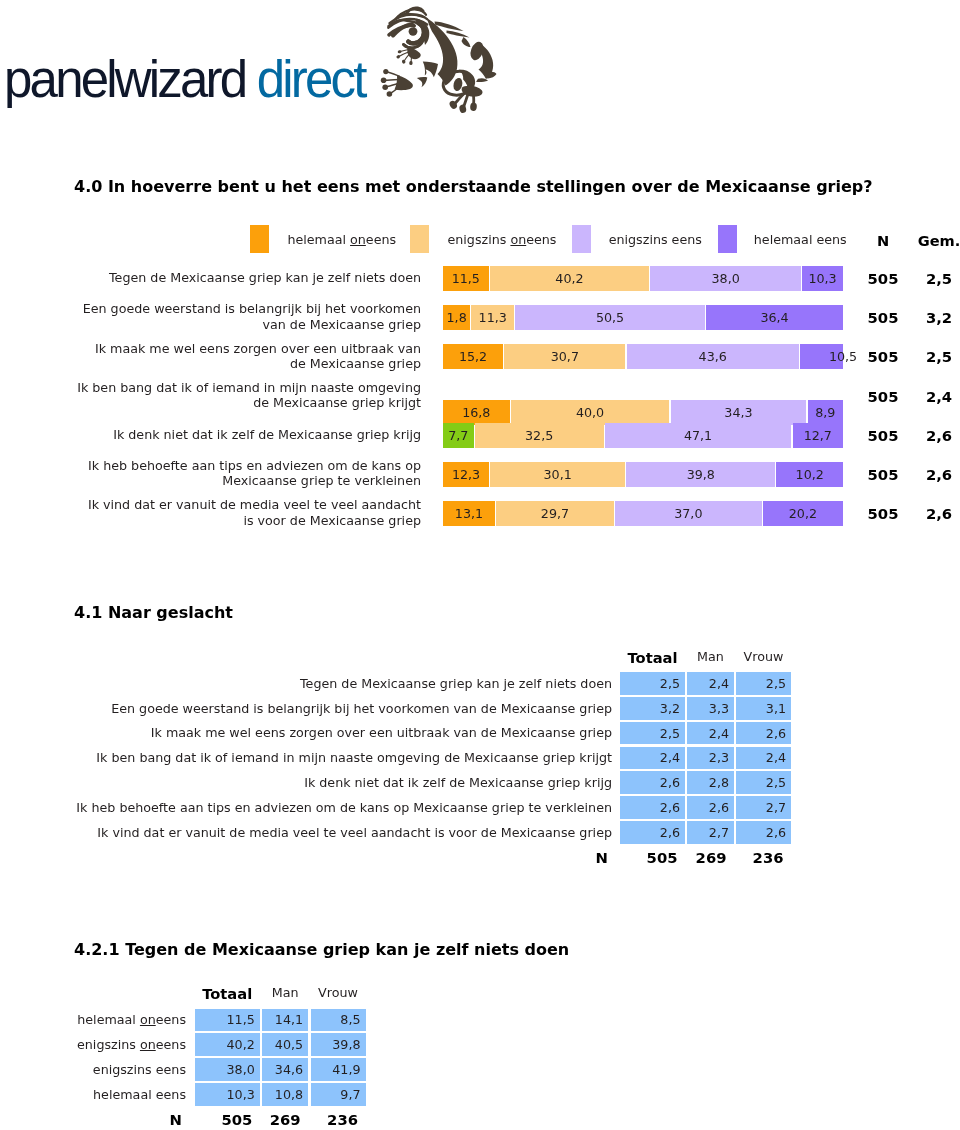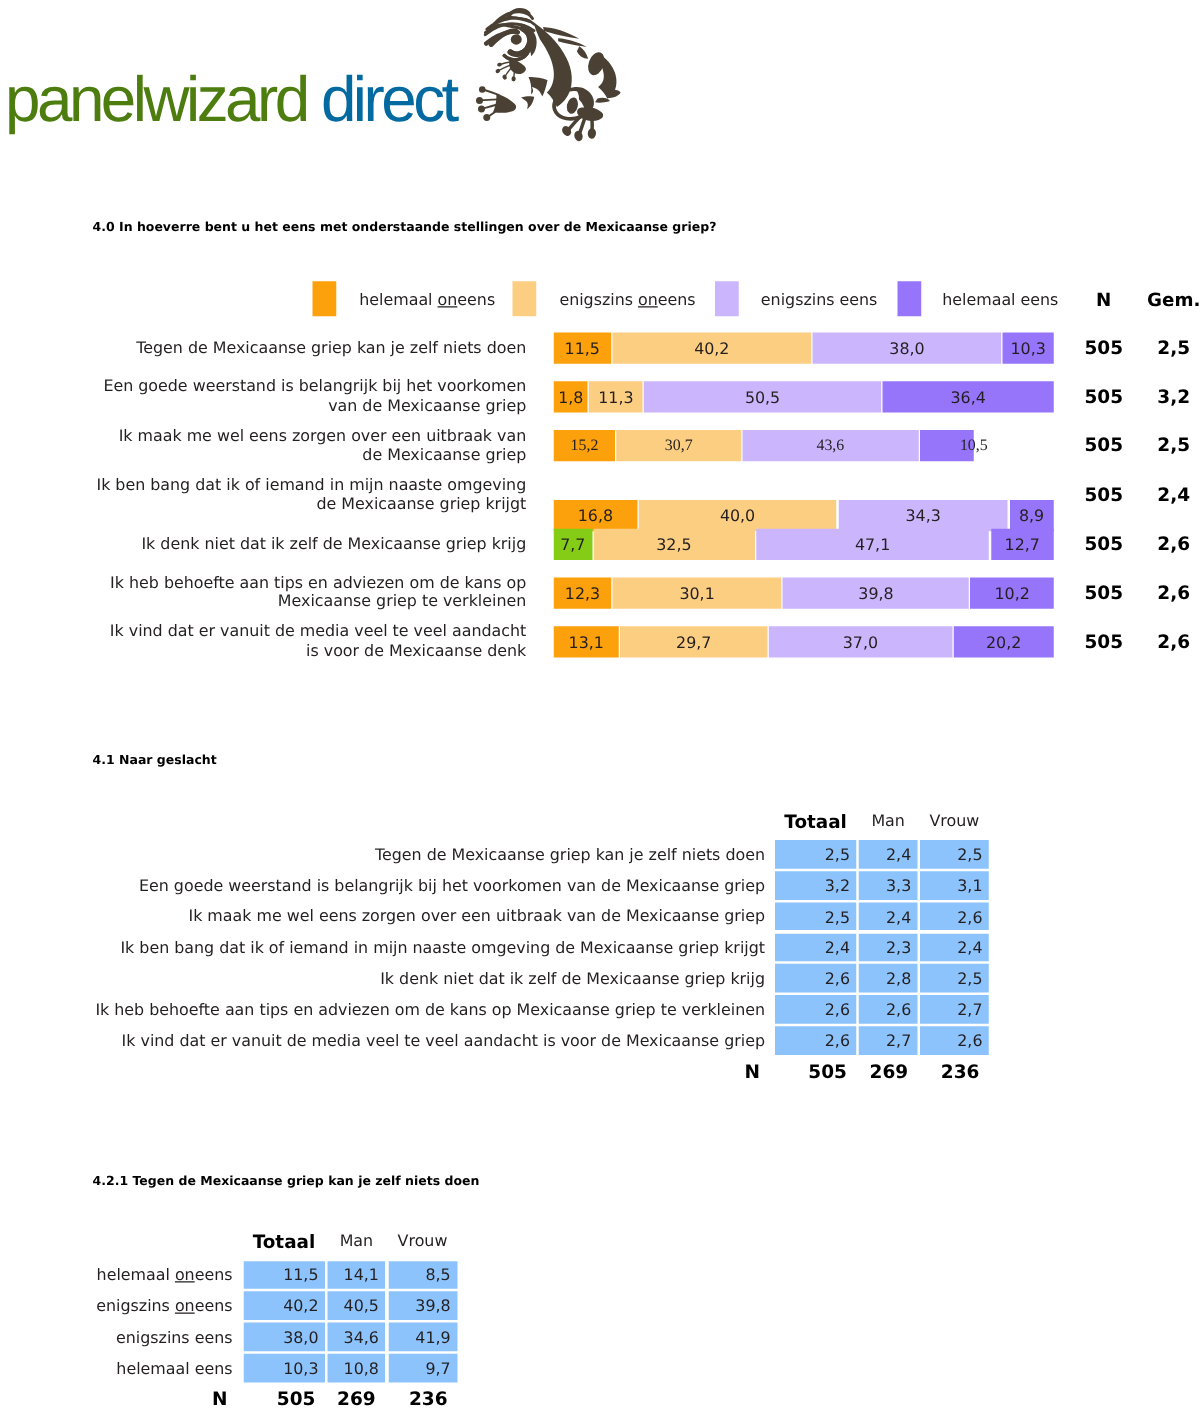--- a/index.html
+++ b/index.html
@@ -3,27 +3,27 @@
 <meta charset="utf-8">
 <style>
   html,body{margin:0;padding:0;background:#ffffff;}
   body{width:960px;height:1130px;font-family:"DejaVu Sans",sans-serif;color:#231f20;overflow:hidden;}
   .page{position:relative;width:960px;height:1130px;background:#fff;}
 
   
   .logo{position:absolute;left:0;top:0;width:520px;height:130px;}
   .logo-text{position:absolute;left:4px;top:54px;font-family:"Liberation Sans",sans-serif;
              font-size:51px;letter-spacing:-2.8px;white-space:nowrap;line-height:51px;}
-  .logo-w1{color:#4d7c0f;}
+  .logo-w1{color:#0f172a;}
   .logo-w2{color:#0369a1;}
   .logo-frog{position:absolute;left:378px;top:6px;width:120px;height:120px;}
   .frog{display:block;}
 
   
-  .h-sec{position:absolute;font-weight:bold;font-size:10px;color:#000;white-space:nowrap;}
+  .h-sec{position:absolute;font-weight:bold;font-size:16px;color:#000;white-space:nowrap;}
 
   
   .chart{position:absolute;left:0;top:0;}
   .sw{position:absolute;width:19px;height:28px;}
   .legend-lbl{position:absolute;font-size:12.7px;color:#231f20;white-space:nowrap;}
   .col-head{position:absolute;font-weight:bold;font-size:14.6px;color:#000;text-align:center;}
 
   .row-label{position:absolute;font-size:12.7px;color:#231f20;text-align:right;line-height:15.2px;}
   .bar{position:absolute;height:25px;display:flex;}
   .seg{position:relative;height:25px;box-sizing:border-box;font-size:12.7px;color:#231f20;
@@ -134,21 +134,21 @@
       <div class="row-label" style="left: 60px; width: 361px; top: 301.3px;"><span>Een goede weerstand is belangrijk bij het voorkomen</span><br><span>van de Mexicaanse griep</span></div>
       <div class="bar" style="left: 443px; top: 305.2px; width: 400px;">
         <div class="seg" style="width: 27.3px; margin-right: 1.2px; background: rgb(252, 160, 11);">1,8</div>
         <div class="seg" style="width: 42.4728px; margin-right: 1.2px; background: rgb(252, 206, 130);">11,3</div>
         <div class="seg" style="width: 189.812px; margin-right: 1.2px; background: rgb(203, 182, 253);">50,5</div>
         <div class="seg" style="width: 136.815px; background: rgb(151, 117, 251);">36,4</div>
       </div>
       <div class="rowval" style="left: 853px; top: 309.2px; width: 60px;">505</div>
       <div class="rowval" style="left: 899px; top: 309.2px; width: 80px;">3,2</div>
       <div class="row-label" style="left: 60px; width: 361px; top: 340.5px;"><span>Ik maak me wel eens zorgen over een uitbraak van</span><br><span>de Mexicaanse griep</span></div>
-      <div class="bar" style="left: 443px; top: 344.4px; width: 336px; font-family: Liberation Serif, serif;">
+      <div class="bar" style="left: 443px; top: 344.4px; width: 400px;">
         <div class="seg" style="width: 60.2528px; margin-right: 1.2px; background: rgb(252, 160, 11);">15,2</div>
         <div class="seg" style="width: 121.695px; margin-right: 1.2px; background: rgb(252, 206, 130);">30,7</div>
         <div class="seg" style="width: 172.83px; margin-right: 1.2px; background: rgb(203, 182, 253);">43,6</div>
         <div class="seg" style="width: 41.622px; background: rgb(151, 117, 251); padding-left: 43px;">10,5</div>
       </div>
       <div class="rowval" style="left: 853px; top: 348.4px; width: 60px;">505</div>
       <div class="rowval" style="left: 899px; top: 348.4px; width: 80px;">2,5</div>
       <div class="row-label" style="left: 60px; width: 361px; top: 379.7px;"><span>Ik ben bang dat ik of iemand in mijn naaste omgeving</span><br><span>de Mexicaanse griep krijgt</span></div>
       <div class="bar" style="left: 443px; top: 400px; width: 400px;">
         <div class="seg" style="width: 66.5952px; margin-right: 1.2px; background: rgb(252, 160, 11);">16,8</div>
@@ -169,21 +169,21 @@
       <div class="rowval" style="left: 899px; top: 426.8px; width: 80px;">2,6</div>
       <div class="row-label" style="left: 60px; width: 361px; top: 458.1px;"><span>Ik heb behoefte aan tips en adviezen om de kans op</span><br><span>Mexicaanse griep te verkleinen</span></div>
       <div class="bar" style="left: 443px; top: 462px; width: 400px;">
         <div class="seg" style="width: 48.7572px; margin-right: 1.2px; background: rgb(252, 160, 11);">12,3</div>
         <div class="seg" style="width: 143px; margin-right: 1.2px; background: rgb(252, 206, 130);">30,1</div>
         <div class="seg" style="width: 157.767px; margin-right: 1.2px; background: rgb(203, 182, 253);">39,8</div>
         <div class="seg" style="width: 70.5592px; background: rgb(151, 117, 251);">10,2</div>
       </div>
       <div class="rowval" style="left: 853px; top: 466px; width: 60px;">505</div>
       <div class="rowval" style="left: 899px; top: 466px; width: 80px;">2,6</div>
-      <div class="row-label" style="left: 60px; width: 361px; top: 497.3px;"><span>Ik vind dat er vanuit de media veel te veel aandacht</span><br><span>is voor de Mexicaanse denk</span></div>
+      <div class="row-label" style="left: 60px; width: 361px; top: 497.3px;"><span>Ik vind dat er vanuit de media veel te veel aandacht</span><br><span>is voor de Mexicaanse griep</span></div>
       <div class="bar" style="left: 443px; top: 501.2px; width: 400px;">
         <div class="seg" style="width: 51.9284px; margin-right: 1.2px; background: rgb(252, 160, 11);">13,1</div>
         <div class="seg" style="width: 117.731px; margin-right: 1.2px; background: rgb(252, 206, 130);">29,7</div>
         <div class="seg" style="width: 146.668px; margin-right: 1.2px; background: rgb(203, 182, 253);">37,0</div>
         <div class="seg" style="width: 80.0728px; background: rgb(151, 117, 251);">20,2</div>
       </div>
       <div class="rowval" style="left: 853px; top: 505.2px; width: 60px;">505</div>
       <div class="rowval" style="left: 899px; top: 505.2px; width: 80px;">2,6</div>
     </div>
 

